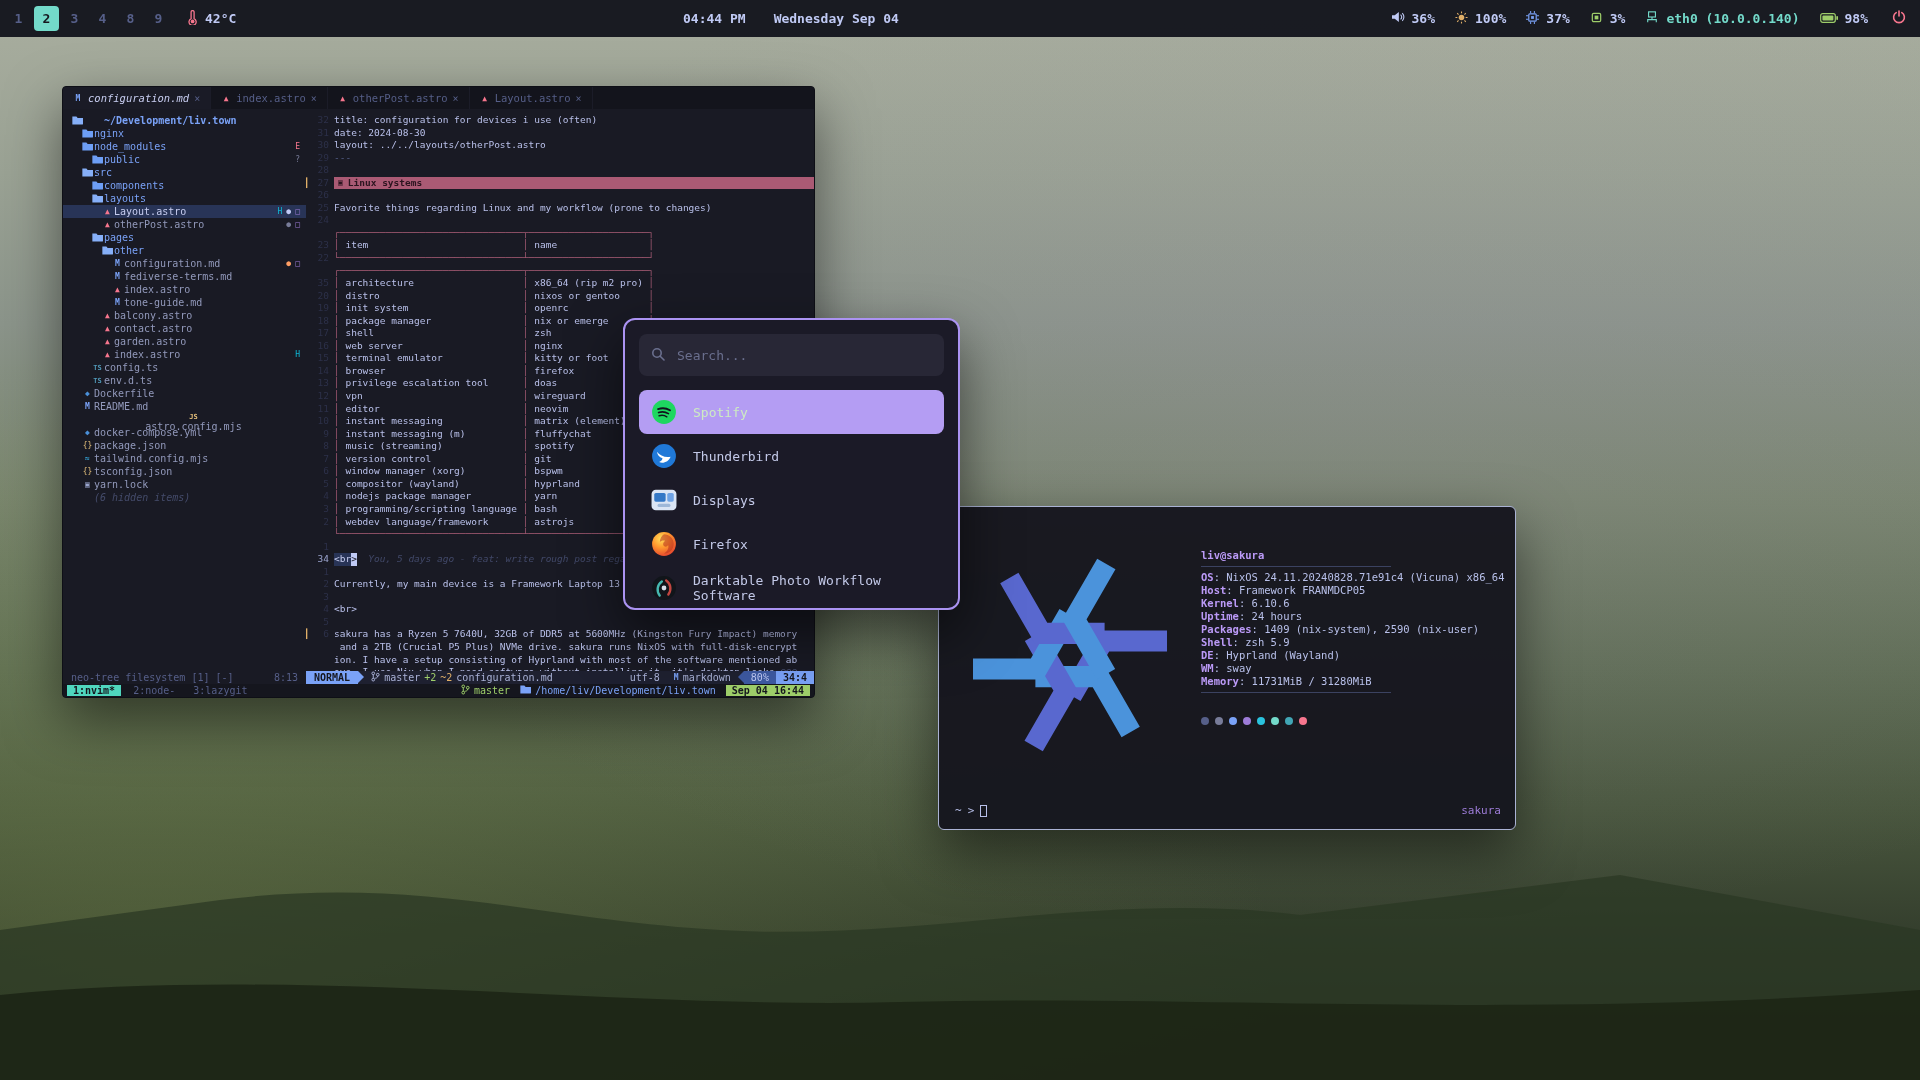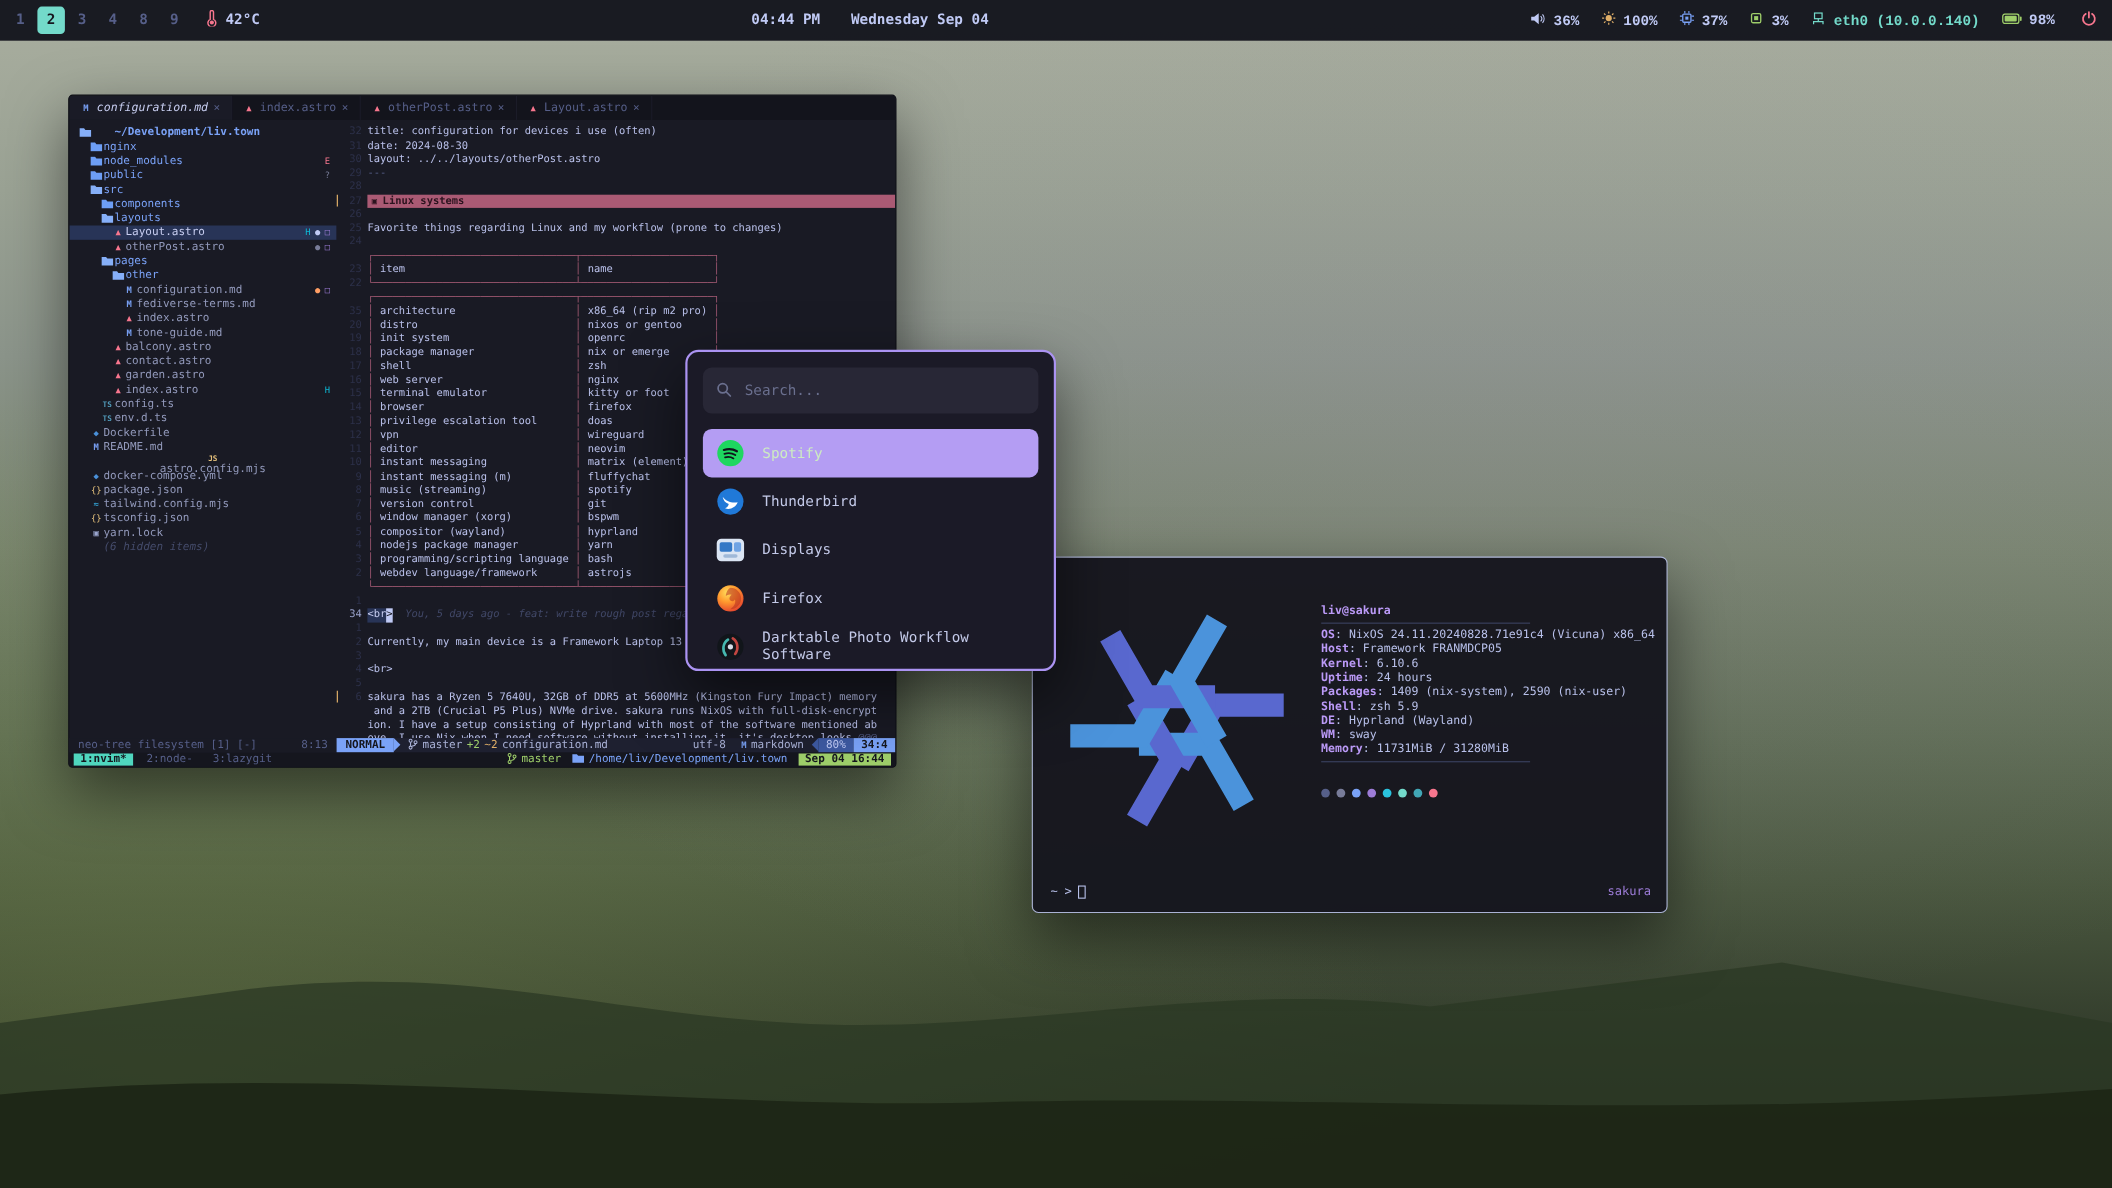--- a/index.html
+++ b/index.html
@@ -19,21 +19,21 @@
   .topbar { position:absolute; top:0; left:0; right:0; height:37px;
     background:rgba(21,22,30,.97); display:flex; align-items:center;
     color:#c0caf5; font-size:13px; font-weight:600; z-index:50; }
   .ws { display:flex; gap:3px; margin-left:6px; }
   .ws-box { width:25px; height:25px; display:flex; align-items:center; justify-content:center;
     color:#565f89; border-radius:4px; }
   .ws-box.active { background:#73daca; color:#16161e; }
   .temp { margin-left:16px; display:flex; align-items:center; gap:7px; }
   .clock { position:absolute; left:683px; top:0; height:37px; display:flex; align-items:center; gap:28px; }
   .modules { margin-left:auto; display:flex; gap:20px; align-items:center; margin-right:14px; }
-  .mod { display:flex; gap:7px; align-items:flex-end;font-family:Liberation Mono, monospace; }
+  .mod { display:flex; gap:7px; align-items:flex-start; }
   .mod.net { color:#73daca; }
   .powerbtn { display:flex; align-items:center; margin-left:4px; cursor:pointer; }
 
   
   .editor-window { position:absolute; left:62px; top:86px; width:753px; height:612px;
     background:#191a24; border:1px solid #0e0f16; border-radius:4px; z-index:10;
     box-shadow:0 22px 55px rgba(0,0,0,.5); display:flex; flex-direction:column; overflow:hidden; }
   .tabline { height:22px; background:#13141c; display:flex; font-size:10.5px; flex:none; }
   .tab { display:flex; align-items:center; gap:5px; padding:0 10px; color:#565f89; border-right:1px solid #1b1c28; }
   .tab.active { background:#1a1b26; color:#c7cdf0; font-style:italic; }
@@ -241,21 +241,21 @@
       <div>
           <div class="trow" style="padding-left: 8px;"><span class="fico"><svg width="11" height="9" viewBox="0 0 16 13">
                 <path fill="#86aff8" d="M.5.8h5.9l1.8 2.2h7.3c.3 0 .5.2.5.5v8.2c0 .3-.2.5-.5.5H.5z"></path>
               </svg></span><span class="root">~/Development/liv.town</span></div>
           <div class="trow" style="padding-left: 18px;"><span class="fico"><svg width="11" height="9" viewBox="0 0 16 13">
                 <path fill="#6d9ef5" d="M.5.8h5.9l1.8 2.2h7.3c.3 0 .5.2.5.5v8.2c0 .3-.2.5-.5.5H.5z"></path>
               </svg></span><span class="nm folder">nginx</span></div>
           <div class="trow" style="padding-left: 18px;"><span class="fico"><svg width="11" height="9" viewBox="0 0 16 13">
                 <path fill="#6d9ef5" d="M.5.8h5.9l1.8 2.2h7.3c.3 0 .5.2.5.5v8.2c0 .3-.2.5-.5.5H.5z"></path>
               </svg></span><span class="nm folder">node_modules</span><span class="marks"><span style="color: rgb(247, 118, 142);">E</span></span></div>
-          <div class="trow" style="padding-left: 18px;"><span class="fico"><svg width="11" height="9" viewBox="0 0 16 13">
+          <div class="trow" style="padding-left: 28px;"><span class="fico"><svg width="11" height="9" viewBox="0 0 16 13">
                 <path fill="#6d9ef5" d="M.5.8h5.9l1.8 2.2h7.3c.3 0 .5.2.5.5v8.2c0 .3-.2.5-.5.5H.5z"></path>
               </svg></span><span class="nm folder">public</span><span class="marks"><span style="color: rgb(120, 124, 153);">?</span></span></div>
           <div class="trow" style="padding-left: 18px;"><span class="fico"><svg width="11" height="9" viewBox="0 0 16 13">
                 <path fill="#86aff8" d="M.5.8h5.9l1.8 2.2h7.3c.3 0 .5.2.5.5v8.2c0 .3-.2.5-.5.5H.5z"></path>
               </svg></span><span class="nm folder">src</span></div>
           <div class="trow" style="padding-left: 28px;"><span class="fico"><svg width="11" height="9" viewBox="0 0 16 13">
                 <path fill="#6d9ef5" d="M.5.8h5.9l1.8 2.2h7.3c.3 0 .5.2.5.5v8.2c0 .3-.2.5-.5.5H.5z"></path>
               </svg></span><span class="nm folder">components</span></div>
           <div class="trow" style="padding-left: 28px;"><span class="fico"><svg width="11" height="9" viewBox="0 0 16 13">
                 <path fill="#86aff8" d="M.5.8h5.9l1.8 2.2h7.3c.3 0 .5.2.5.5v8.2c0 .3-.2.5-.5.5H.5z"></path>

